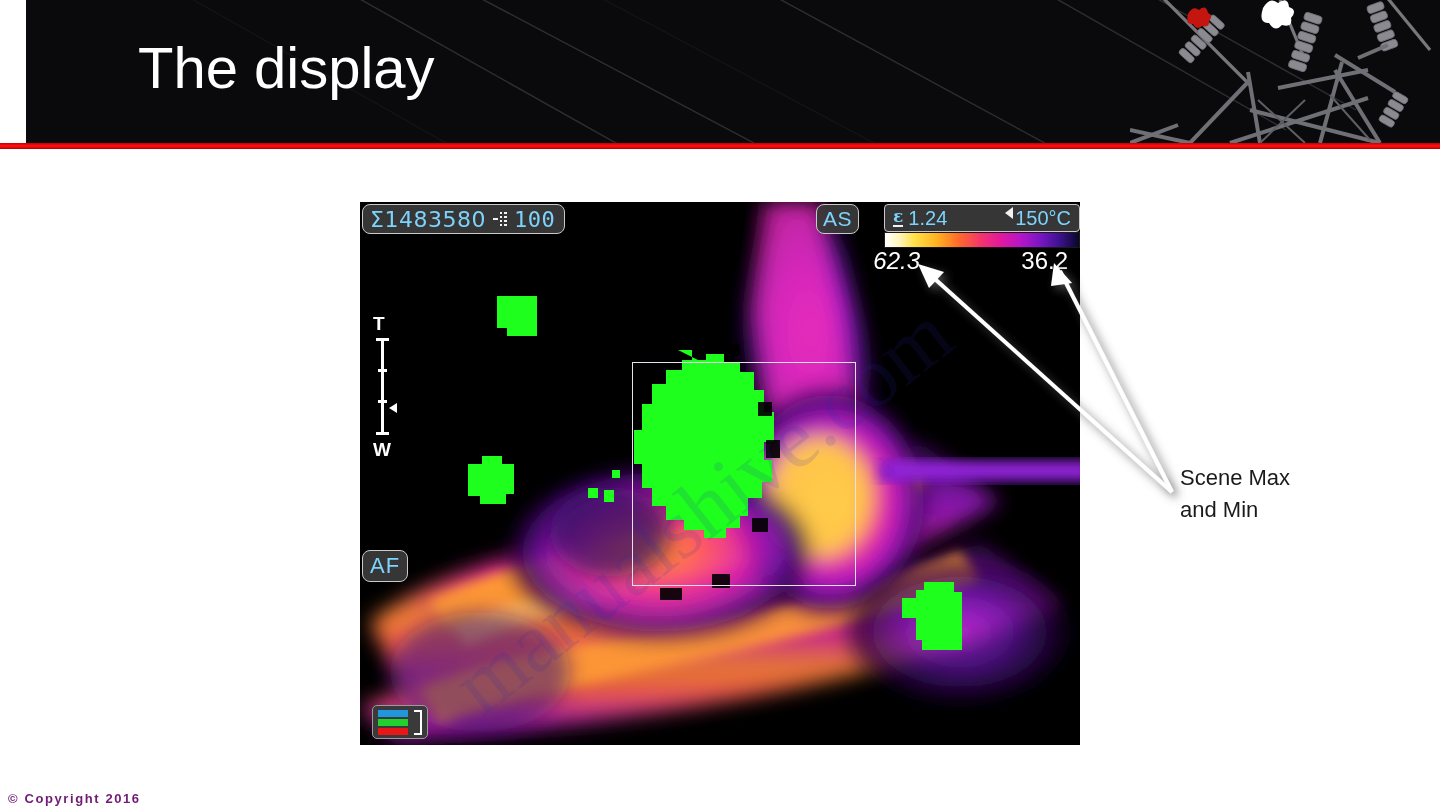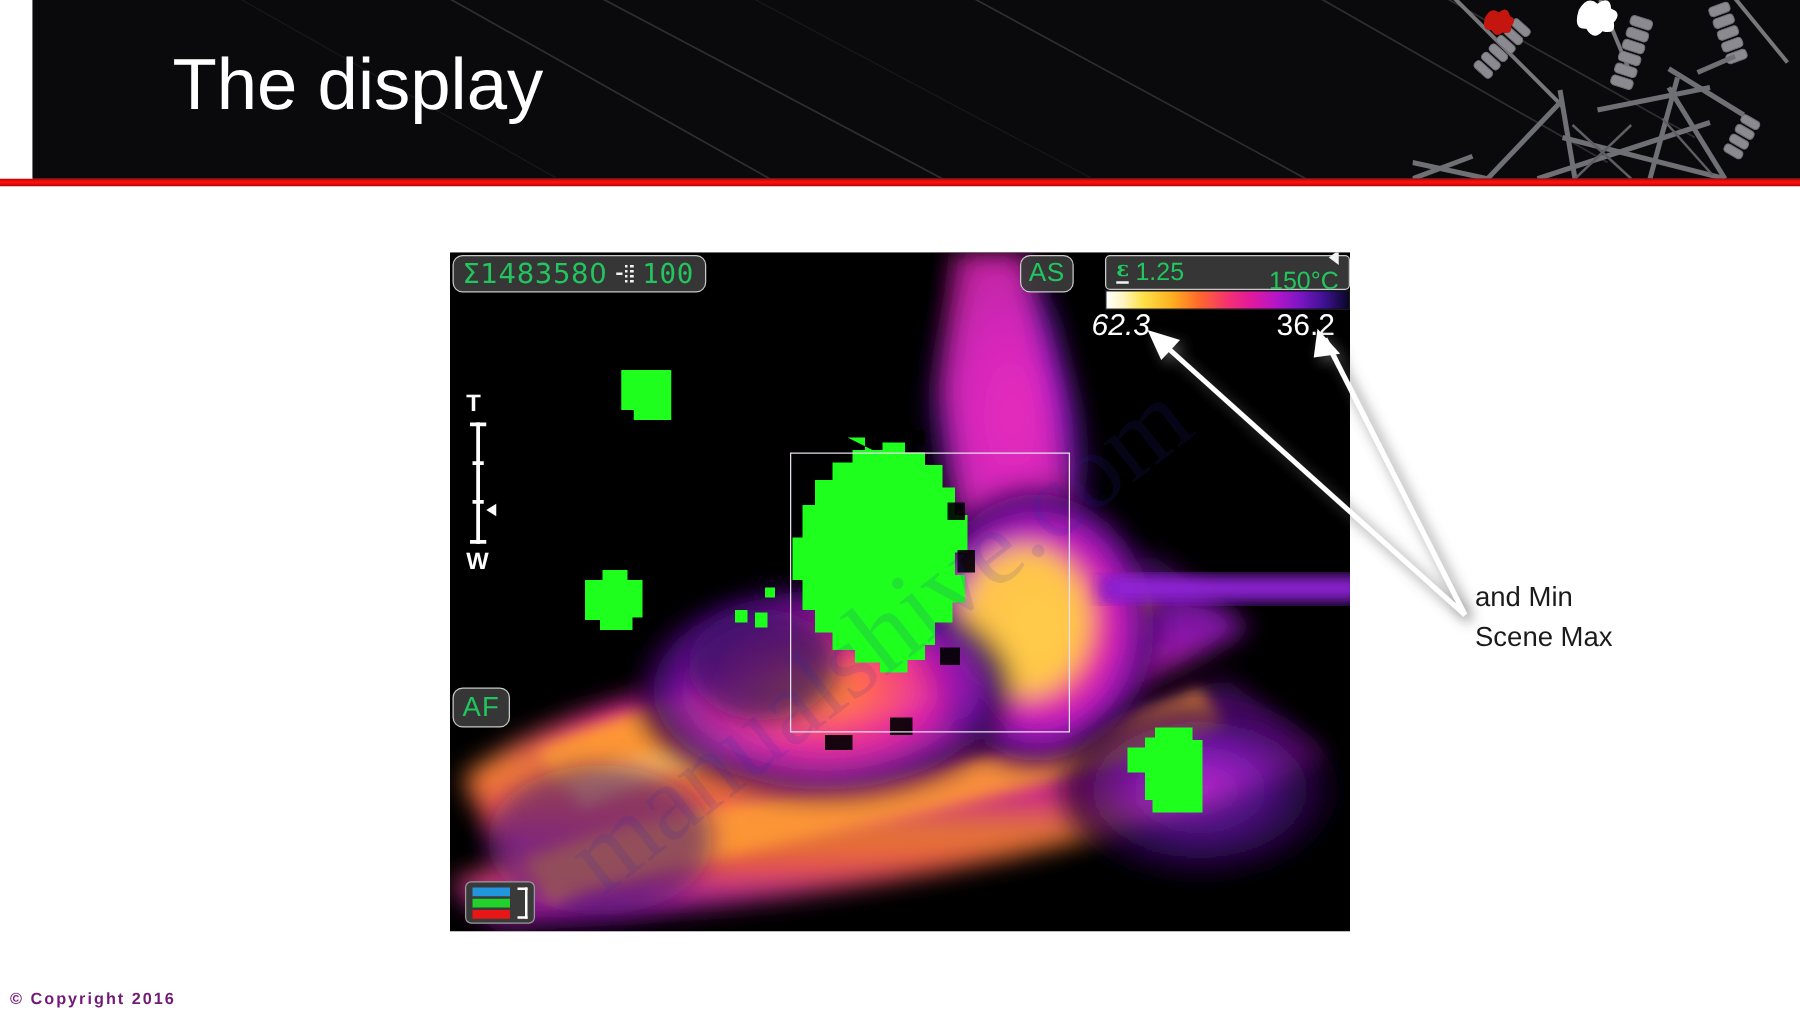--- a/index.html
+++ b/index.html
@@ -81,21 +81,21 @@
     left: 0; top: 0;
     width: 720px; height: 543px;
   }
 
   
   .osd-pill {
     position: absolute;
     background: rgba(58,58,58,0.93);
     border: 1.5px solid #c9c9c9;
     border-radius: 8px;
-    color: #22c55e;
+    color: #7dd3fc;
     font-family: "DejaVu Sans Mono", monospace;
     display: flex;
     align-items: center;
     box-sizing: border-box;
   }
 
   #osd-counter {
     left: 2px;
     top: 2px;
     height: 30px;
@@ -140,21 +140,21 @@
   }
   #osd-emiss .eps-grp { display: flex; align-items: center; gap: 5px; }
   #osd-emiss .eps-sym {
     font-family: "DejaVu Serif", serif;
     font-size: 17px;
     font-weight: bold;
     border-bottom: 2px solid #f2f2f2;
     line-height: 15px;
     padding-bottom: 1px;
   }
-  #osd-emiss .range-grp { display: flex; align-items: flex-end; gap: 2px; flex-direction: column; }
+  #osd-emiss .range-grp { display: flex; align-items: flex-start; gap: 2px; }
   .tri-left {
     width: 0; height: 0;
     border-top: 6px solid transparent;
     border-bottom: 6px solid transparent;
     border-right: 8px solid #f2f2f2;
     display: inline-block;
   }
 
   
   #color-bar {
@@ -524,21 +524,21 @@
     <span>100</span>
   </div>
 
   <div id="osd-as" class="osd-pill">
     <span>AS</span>
   </div>
 
   <div id="osd-emiss" class="osd-pill">
     <span class="eps-grp">
       <span class="eps-sym">ε</span>
-      <span>1.25</span>
+      <span>1.24</span>
     </span>
     <span class="range-grp">
       <span class="tri-left"></span>
       <span>150°C</span>
     </span>
   </div>
 
   <div id="color-bar"></div>
   <div class="bar-readout" id="scene-max-value">62.3</div>
   <div class="bar-readout" id="scene-min-value">36.2</div>
@@ -578,17 +578,17 @@
       <polygon points="918,264 944,272 929,288" fill="#ffffff"></polygon>
     </g>
     <g>
       <line x1="1172" y1="492" x2="1060" y2="271" stroke="#ffffff" stroke-width="4"></line>
       <polygon points="1054,263 1072,283 1051,286" fill="#ffffff"></polygon>
     </g>
   </g>
 </svg>
 
 <div id="callout-text">
+  <div>Scene Max</div>
   <div>and Min</div>
-  <div>Scene Max</div>
 </div>
 
 <div id="copyright">© Copyright 2016</div>
 
 </body></html>

